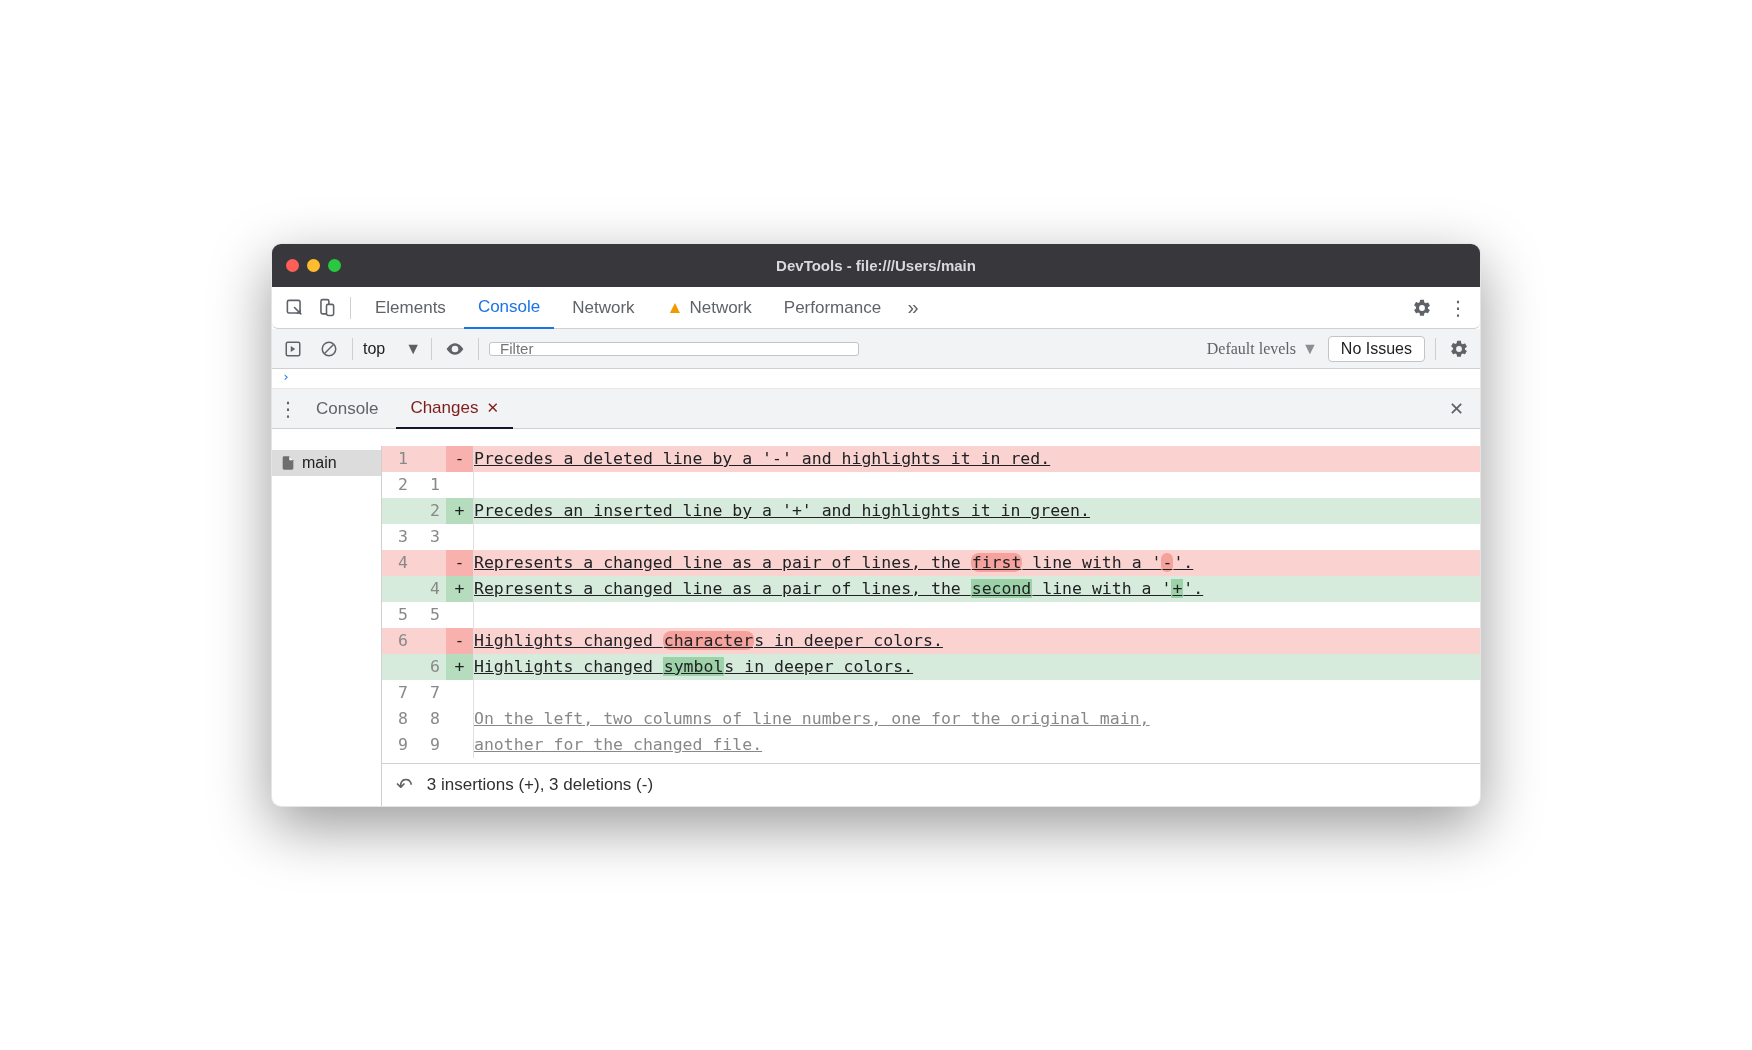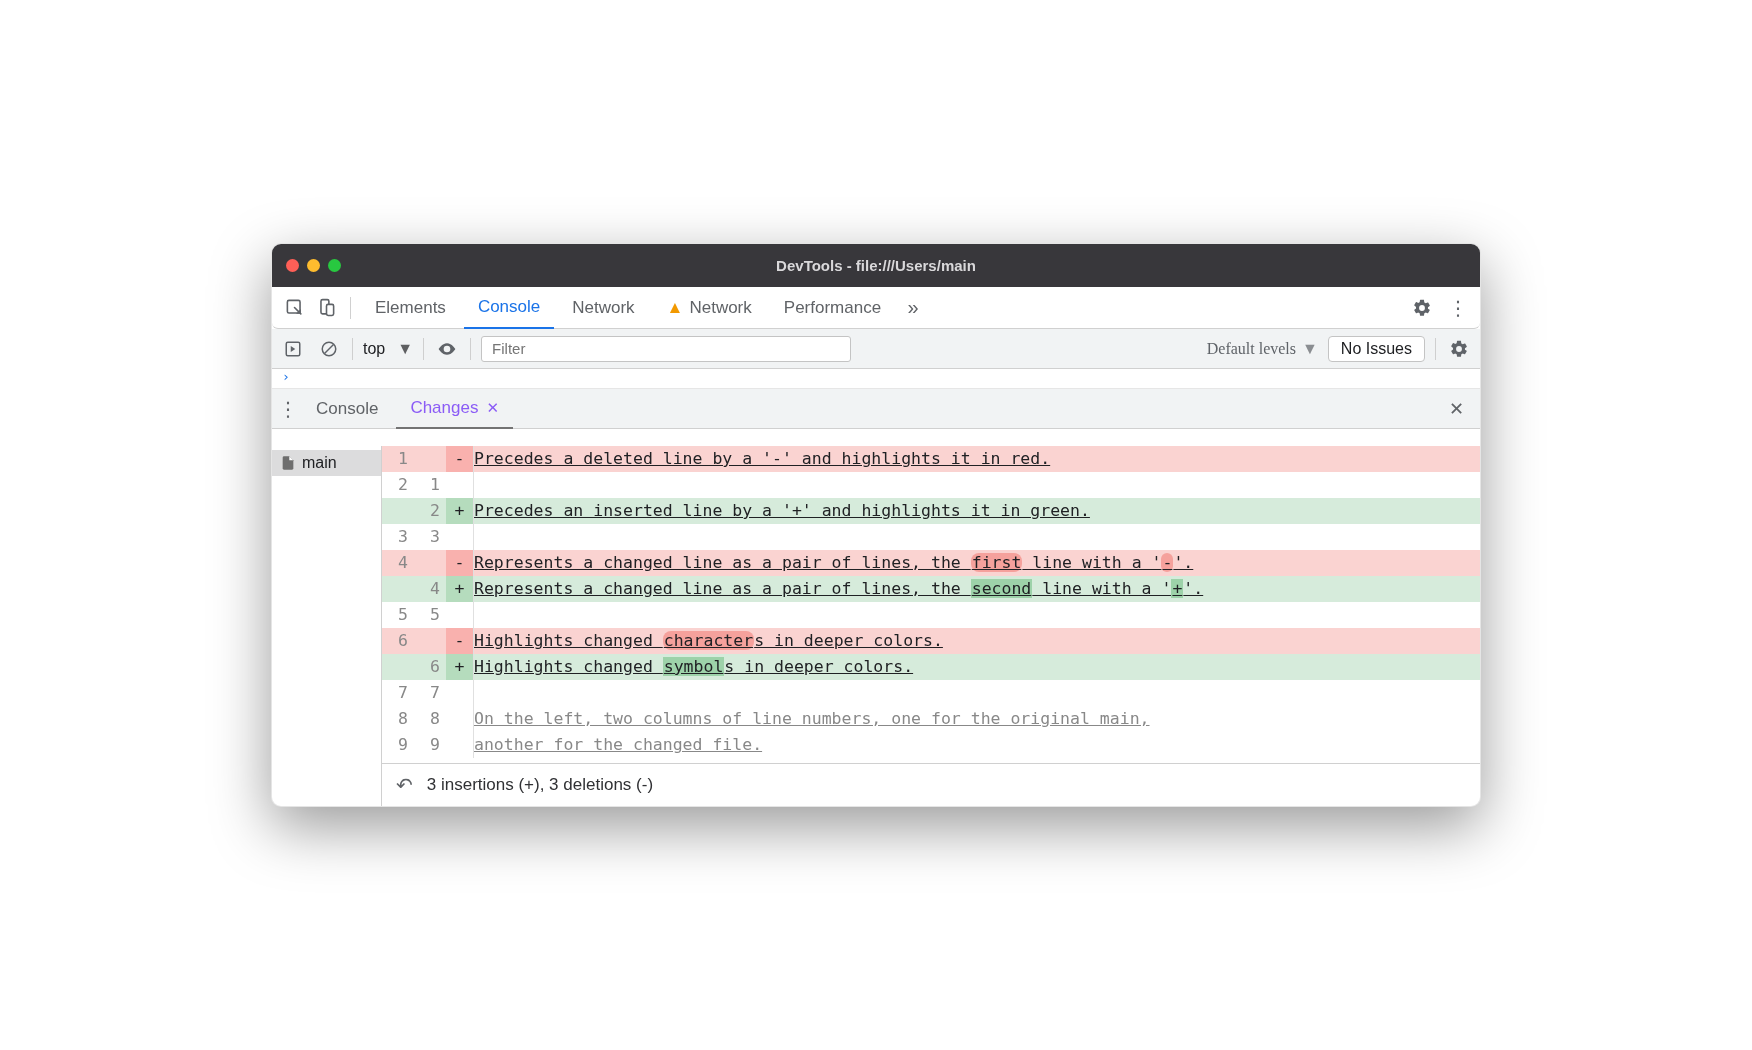--- a/index.html
+++ b/index.html
@@ -85,26 +85,26 @@
     padding:0 8px;
     gap:10px;
     border-bottom: 1px solid #d0d0d0;
     background:#f1f3f4;
   }
   .filterbar .btn {
     width:26px;height:26px;display:flex;align-items:center;justify-content:center;color:#5f6368;
   }
   .filterbar .sep { width:1px;height:22px;background:#cfcfcf; }
   .top-select {
-    display:flex;align-items:center;gap:12px;
+    display:flex;align-items:center;gap:20px;
     font-size:16px;color:#202124;
   }
   .eye { font-size:18px;color:#5f6368; }
   .filter-input {
-    height:26px;
+    height:14px;
     border:1px solid #c4c4c4;
     border-radius:3px;
     padding:0 10px;
     font-size:15px;
     width:370px;
     background:#fff;
   }
   .levels {
     display:flex;align-items:center;gap:6px;font-size:16px;color:#5f6368;font-family:Liberation Serif, serif;
   }
@@ -138,22 +138,22 @@
     background:#f1f3f4;
     font-size:17px;
     color:#606367;
   }
   .drawer-tabs .dtab {
     padding:0 14px;
     height:40px;
     display:flex;align-items:center;gap:8px;
   }
   .drawer-tabs .dtab.active {
-    color:#8b5cf6;
-    border-bottom:2px solid #737373;
+    color:#7f1d1d;
+    border-bottom:2px solid #0f172a;
     margin-bottom:-1px;
   }
   .drawer-tabs .close-drawer { margin-left:auto; cursor:pointer; }
 
   
   .changes {
     display:flex;
     height: 360px;
     margin-top: 17px;
   }

